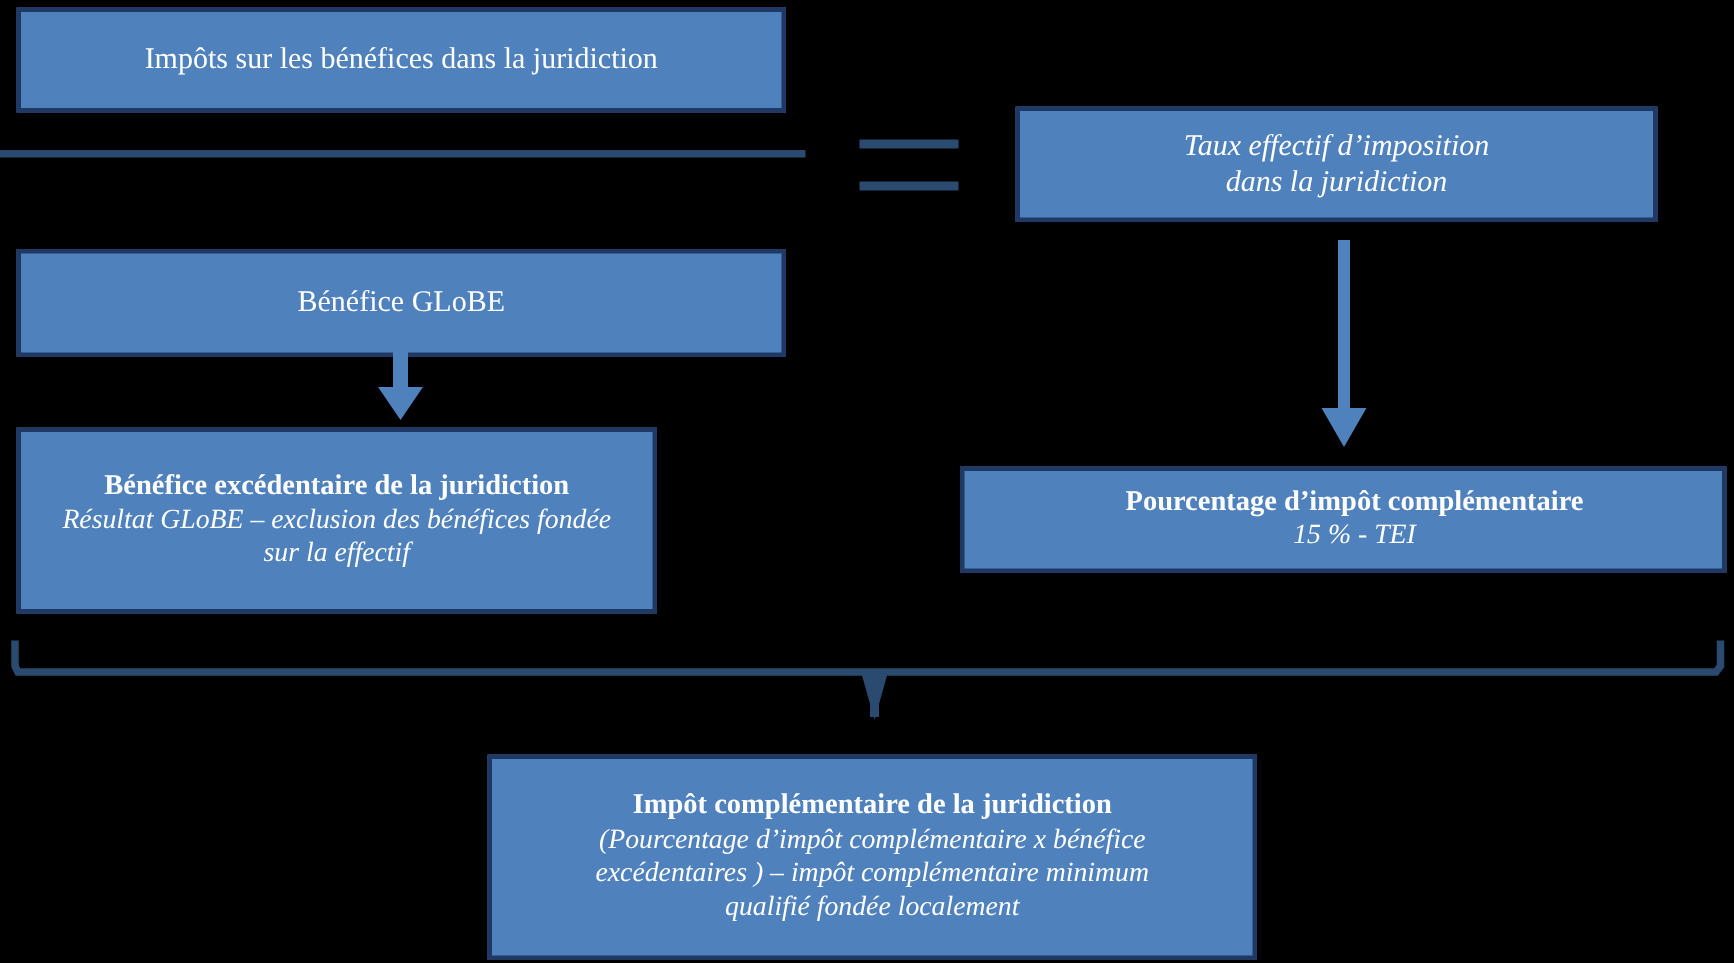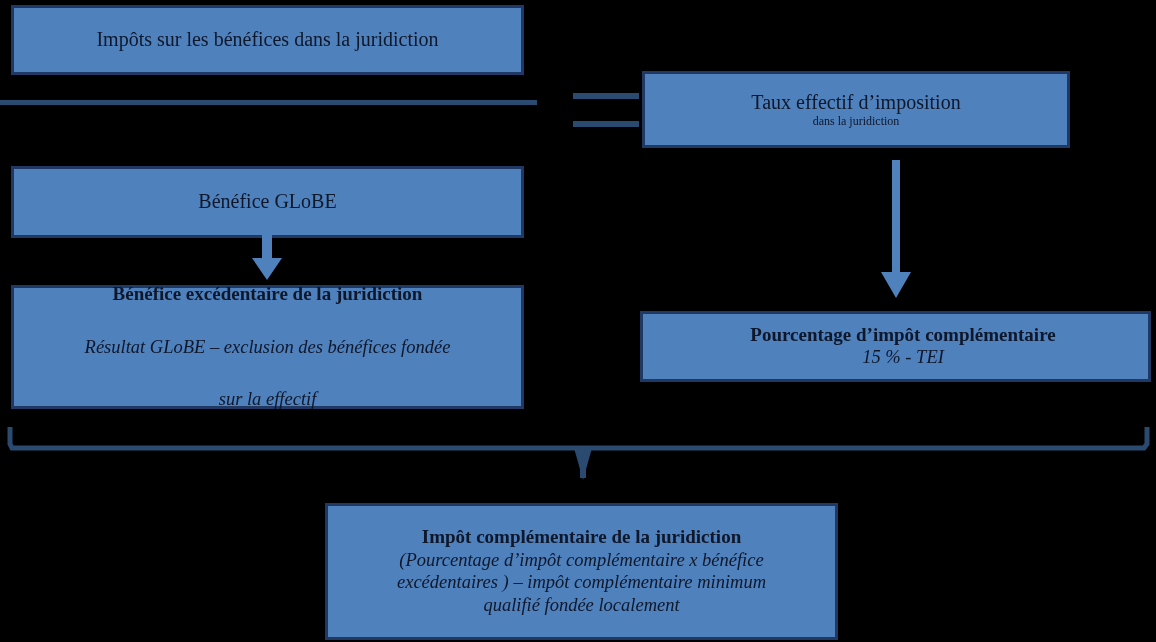--- a/index.html
+++ b/index.html
@@ -22,21 +22,21 @@
     height: 642px;
     background: #000000;
   }
 
   
   .box {
     position: absolute;
     box-sizing: border-box;
     background: #4f81bd;
     border: 3px solid #1f3864;
-    color: #0f172a;
+    color: #ffffff;
     display: flex;
     flex-direction: column;
     align-items: center;
     justify-content: center;
     text-align: center;
     line-height: 1.18;
     padding: 2px 10px;
   }
   .box .title {
     display: block;
@@ -49,29 +49,29 @@
     font-size: 19px;
   }
   .box .sub {
     display: block;
     font-style: italic;
     font-size: 18.5px;
     line-height: 1.22;
   }
   .box .line2 {
     display: block;
-    font-size: 12px;
+    font-size: 20px;
     white-space: nowrap;
   }
 
   
   #box-taxes    { left: 11px;  top: 5px;   width: 513px; height: 70px; }
   #box-globe    { left: 11px;  top: 142px; width: 513px; height: 72px; margin-top: 24px; }
-  #box-excess   { left: 11px;  top: 285px; width: 513px; height: 124px; gap: 30px; }
-  #box-etr      { left: 642px; top: 71px;  width: 428px; height: 77px; }
+  #box-excess   { left: 11px;  top: 285px; width: 427px; height: 124px; }
+  #box-etr      { left: 677px; top: 71px;  width: 428px; height: 77px; font-style: italic; }
   #box-topuppct { left: 640px; top: 311px; width: 511px; height: 71px; padding-left: 25px; }
   #box-topuptax { left: 325px; top: 503px; width: 513px; height: 137px; align-items: center; }
 
   
   #fraction-bar {
     position: absolute;
     left: 0px;
     top: 100px;
     width: 537px;
     height: 5px;

